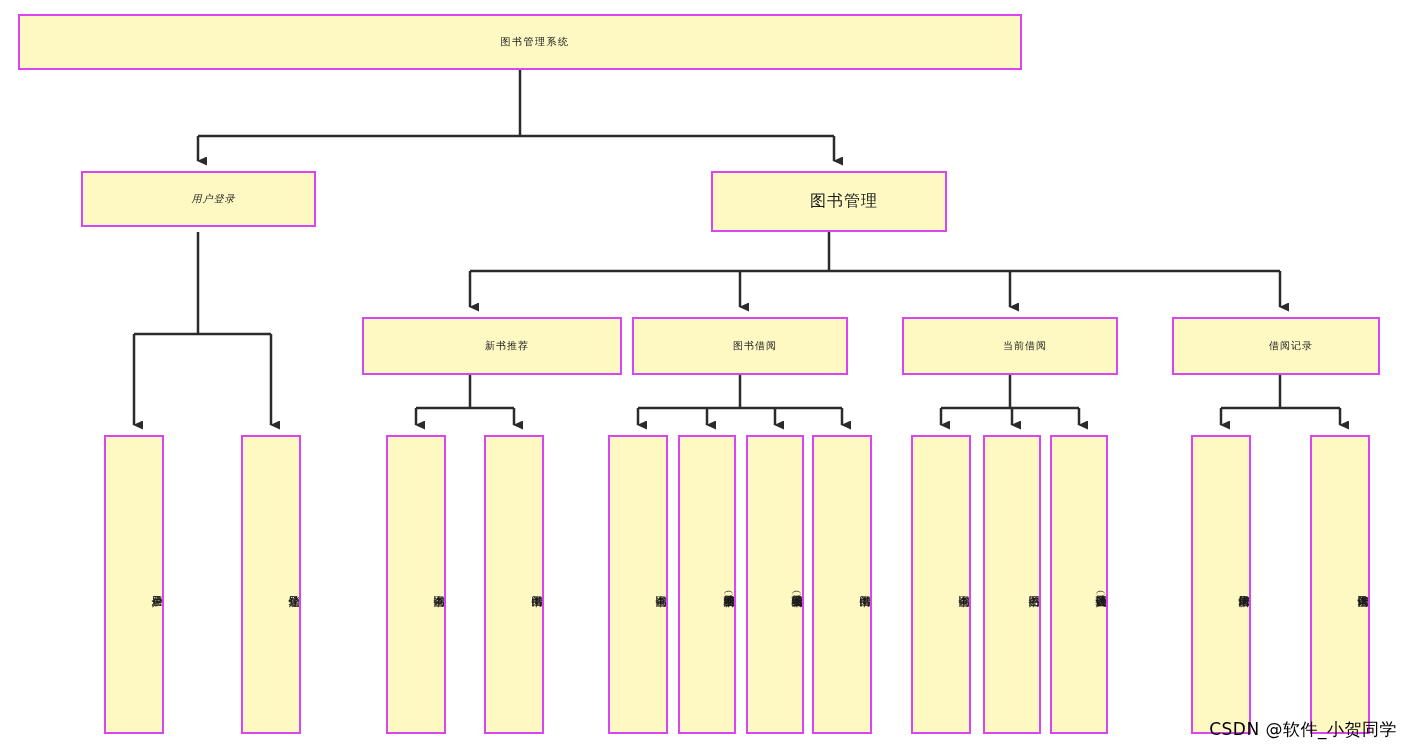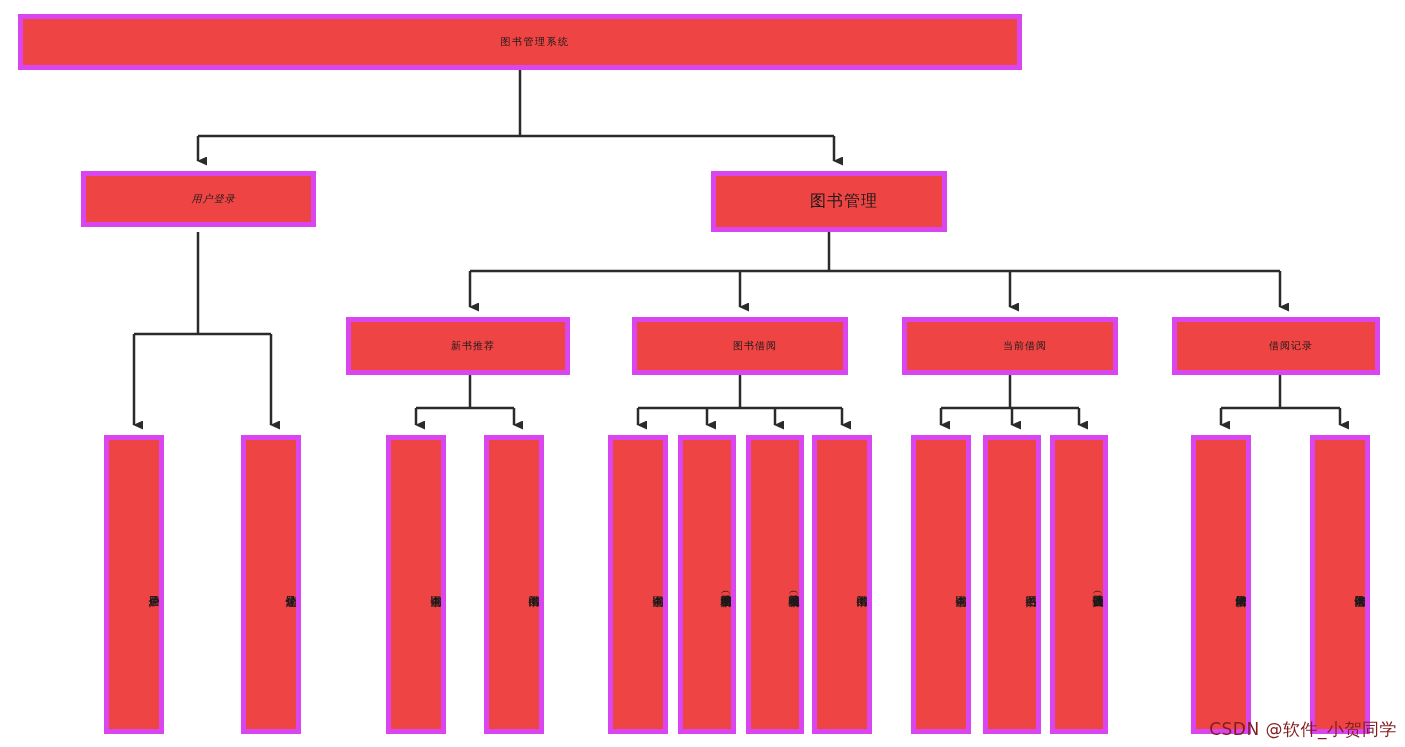--- a/index.html
+++ b/index.html
@@ -22,22 +22,22 @@
     position: absolute;
     left: 0;
     top: 0;
     width: 1405px;
     height: 747px;
     pointer-events: none;
   }
   .node {
     position: absolute;
     box-sizing: border-box;
-    background: #ef4444;
-    border: 5px solid #d946ef;
+    background: #fef9c3;
+    border: 2px solid #d946ef;
     display: flex;
     align-items: center;
     justify-content: center;
     color: #1a1a1a;
     padding-left: 30px;
   }
   .node-h {
     font-size: 21px;
     letter-spacing: 1px;
     white-space: nowrap;
@@ -54,21 +54,21 @@
     line-height: 1;
     padding-top: 4px;
     align-items: flex-start;
     justify-content: center;
   }
   #watermark {
     position: absolute;
     right: 8px;
     bottom: 6px;
     font-size: 17px;
-    color: #7f1d1d;
+    color: #000000;
     white-space: nowrap;
     letter-spacing: 0.5px;
   }
 </style>
 </head>
 <body>
 
 <div id="diagram-root">
 
   <svg id="edge-layer" viewBox="0 0 1405 747" width="1405" height="747" xmlns="http://www.w3.org/2000/svg">
@@ -120,21 +120,21 @@
       <path d="M1221,408 L1221,425" marker-end="url(#arrowhead)"></path>
       <path d="M1340,408 L1340,425" marker-end="url(#arrowhead)"></path>
     </g>
   </svg>
 
   <div class="node node-h node-root" style="left: 18px; top: 14px; width: 1004px; height: 56px; font-size: 10px;">图书管理系统</div>
 
   <div class="node node-h" style="left: 81px; top: 171px; width: 235px; height: 56px; font-size: 10px; font-style: italic;">用户登录</div>
   <div class="node node-h" style="left: 711px; top: 171px; width: 236px; height: 61px; font-size: 16px;">图书管理</div>
 
-  <div class="node node-h" style="left: 346px; top: 317px; width: 224px; height: 58px; font-size: 10px;">新书推荐</div>
+  <div class="node node-h" style="left: 362px; top: 317px; width: 260px; height: 58px; font-size: 10px;">新书推荐</div>
   <div class="node node-h" style="left: 902px; top: 317px; width: 216px; height: 58px; font-size: 10px;">当前借阅</div>
   <div class="node node-h" style="left: 632px; top: 317px; width: 216px; height: 58px; font-size: 10px;">图书借阅</div>
   <div class="node node-h" style="left: 1172px; top: 317px; width: 208px; height: 58px; font-size: 10px;">借阅记录</div>
 
   <div class="node node-v" style="left: 104px; top: 435px; width: 60px; height: 299px; font-size: 11px; letter-spacing: 0px;">用户登录</div>
   <div class="node node-v" style="left: 241px; top: 435px; width: 60px; height: 299px; font-size: 11px; letter-spacing: 0px;">注销登录</div>
   <div class="node node-v" style="left: 386px; top: 435px; width: 60px; height: 299px; font-size: 11px; letter-spacing: 0px;">查询图书</div>
   <div class="node node-v" style="left: 484px; top: 435px; width: 60px; height: 299px; font-size: 11px; letter-spacing: 0px;">借阅图书</div>
   <div class="node node-v" style="left: 608px; top: 435px; width: 60px; height: 299px; font-size: 11px; letter-spacing: 0px;">查询图书</div>
   <div class="node node-v" style="left: 678px; top: 435px; width: 58px; height: 299px; font-size: 11px; letter-spacing: 0px;">新增图书（管理员）</div>

